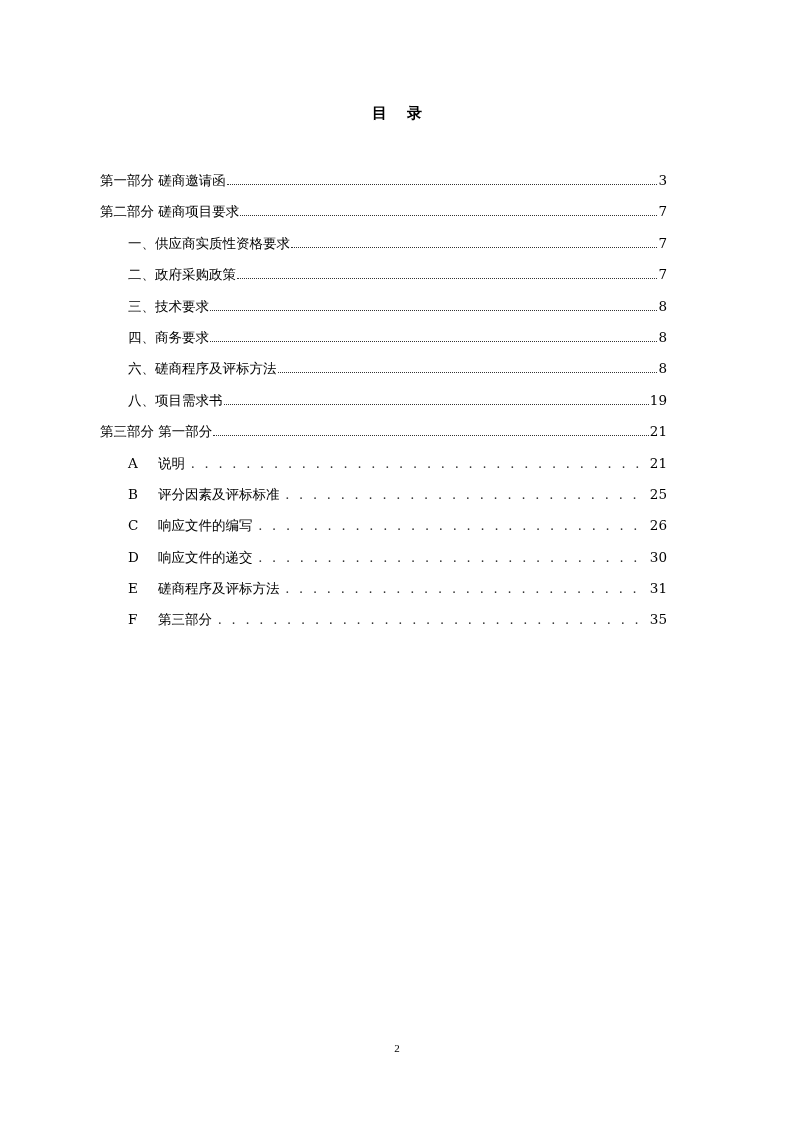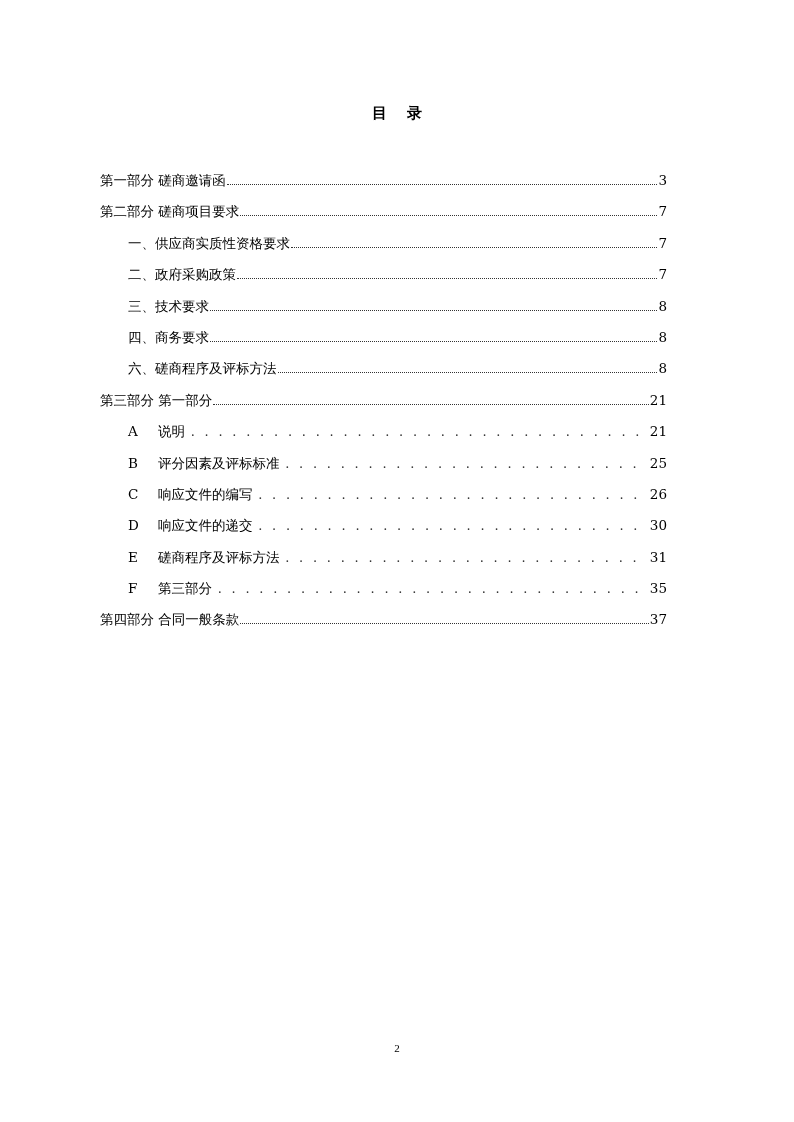--- a/index.html
+++ b/index.html
@@ -137,20 +137,25 @@
   </div>
 
 
   <div class="toc-row lvl2">
     <span class="toc-label">六、磋商程序及评标方法</span>
     <span class="toc-leader dense"></span>
     <span class="toc-page">8</span>
   </div>
 
 
+  <div class="toc-row lvl2">
+    <span class="toc-label">八、项目需求书</span>
+    <span class="toc-leader dense"></span>
+    <span class="toc-page">19</span>
+  </div>
 
   <div class="toc-row lvl1">
     <span class="toc-label">第三部分  第一部分</span>
     <span class="toc-leader dense"></span>
     <span class="toc-page">21</span>
   </div>
 
   <div class="toc-row lvl3">
     <span class="toc-letter">A</span>
     <span class="toc-label">说明</span>
@@ -186,21 +191,16 @@
     <span class="toc-page">31</span>
   </div>
 
   <div class="toc-row lvl3">
     <span class="toc-letter">F</span>
     <span class="toc-label">第三部分</span>
     <span class="toc-leader sparse"></span>
     <span class="toc-page">35</span>
   </div>
 
-  <div class="toc-row lvl1">
-    <span class="toc-label">第四部分  合同一般条款</span>
-    <span class="toc-leader dense"></span>
-    <span class="toc-page">37</span>
-  </div>
 
 </div>
 
 <div class="page-number">2</div>
 
 </body></html>

